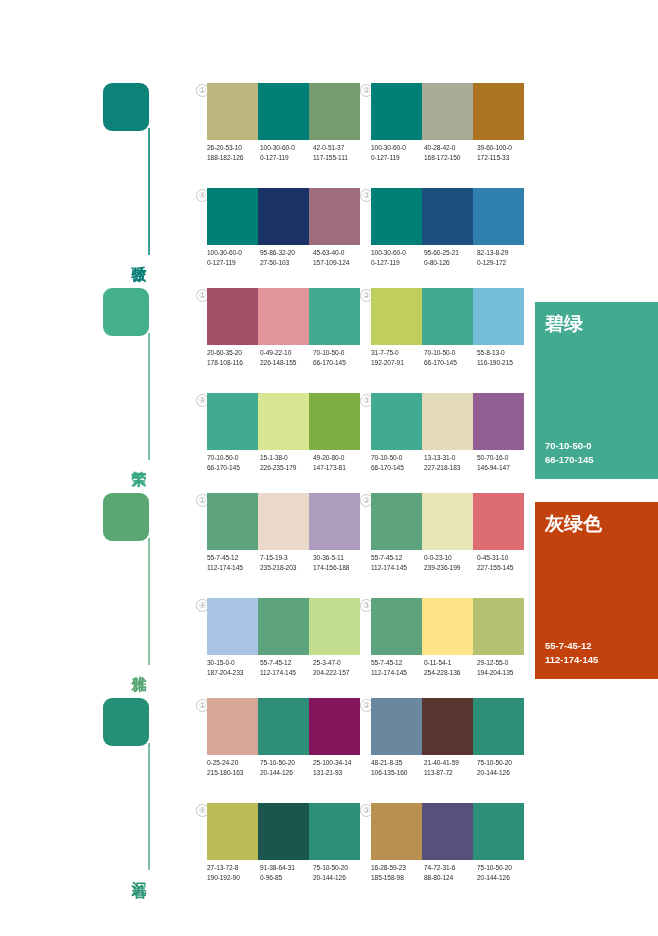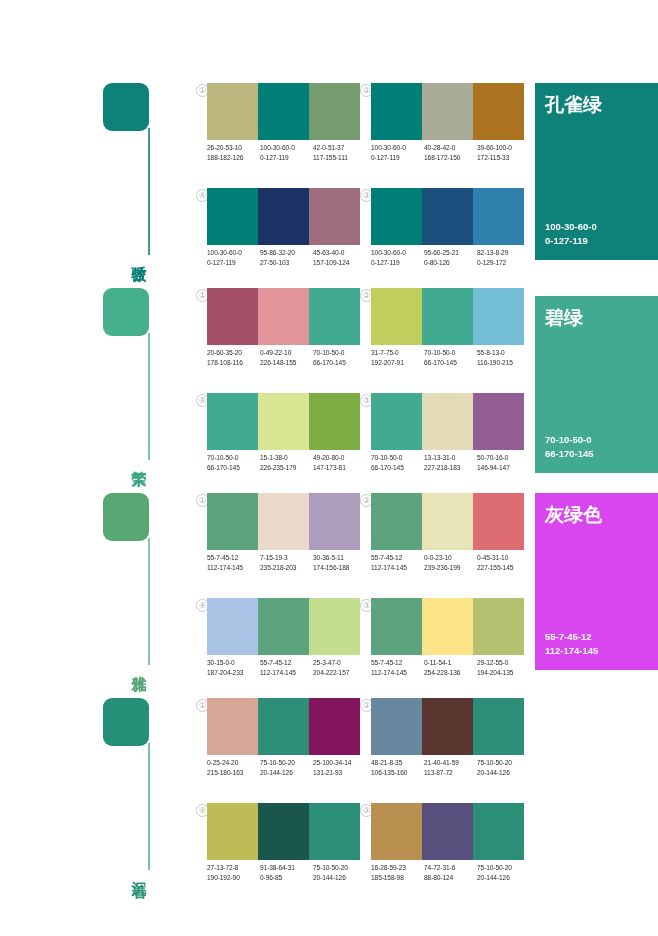--- a/index.html
+++ b/index.html
@@ -237,27 +237,20 @@
           <div class="code-cell">
             <div class="code-cmyk">95-60-25-21</div>
             <div class="code-rgb">0-80-126</div>
           </div>
           <div class="code-cell">
             <div class="code-cmyk">82-13-8-29</div>
             <div class="code-rgb">0-129-172</div>
           </div>
         </div>
       </div>
-      <div class="bigpanel" style="top: 5px; background: rgb(14, 130, 121);">
-        <div class="bigpanel-title">孔雀绿</div>
-        <div class="bigpanel-codes">
-          <div>100-30-60-0</div>
-          <div>0-127-119</div>
-        </div>
-      </div>
     </div>
     <div class="section" style="top: 283px; height: 195px;">
       <div class="marker-col">
         <div class="marker-tab" style="background: rgb(68, 176, 142);"></div>
         <div class="marker-line" style="background: rgb(124, 196, 172);"></div>
         <div class="marker-label" style="color: rgb(58, 168, 132);">繁荣</div>
       </div>
       <div class="group" style="left: 196px; top: 5px;">
         <div class="group-num">①</div>
         <div class="swatches">
@@ -339,21 +332,21 @@
           <div class="code-cell">
             <div class="code-cmyk">13-13-31-0</div>
             <div class="code-rgb">227-218-183</div>
           </div>
           <div class="code-cell">
             <div class="code-cmyk">50-70-16-0</div>
             <div class="code-rgb">146-94-147</div>
           </div>
         </div>
       </div>
-      <div class="bigpanel" style="top: 13px; background: rgb(66, 170, 145);">
+      <div class="bigpanel" style="top: 19px; background: rgb(66, 170, 145);">
         <div class="bigpanel-title">碧绿</div>
         <div class="bigpanel-codes">
           <div>70-10-50-0</div>
           <div>66-170-145</div>
         </div>
       </div>
     </div>
     <div class="section" style="top: 488px; height: 195px;">
       <div class="marker-col">
         <div class="marker-tab" style="background: rgb(89, 168, 115);"></div>
@@ -441,21 +434,21 @@
           <div class="code-cell">
             <div class="code-cmyk">0-11-54-1</div>
             <div class="code-rgb">254-228-136</div>
           </div>
           <div class="code-cell">
             <div class="code-cmyk">29-12-55-0</div>
             <div class="code-rgb">194-204-135</div>
           </div>
         </div>
       </div>
-      <div class="bigpanel" style="top: 5px; background: #d946ef;">
+      <div class="bigpanel" style="top: 14px; background: #c2410c;">
         <div class="bigpanel-title">灰绿色</div>
         <div class="bigpanel-codes">
           <div>55-7-45-12</div>
           <div>112-174-145</div>
         </div>
       </div>
     </div>
     <div class="section" style="top: 693px; height: 195px;">
       <div class="marker-col">
         <div class="marker-tab" style="background: rgb(36, 144, 120);"></div>

